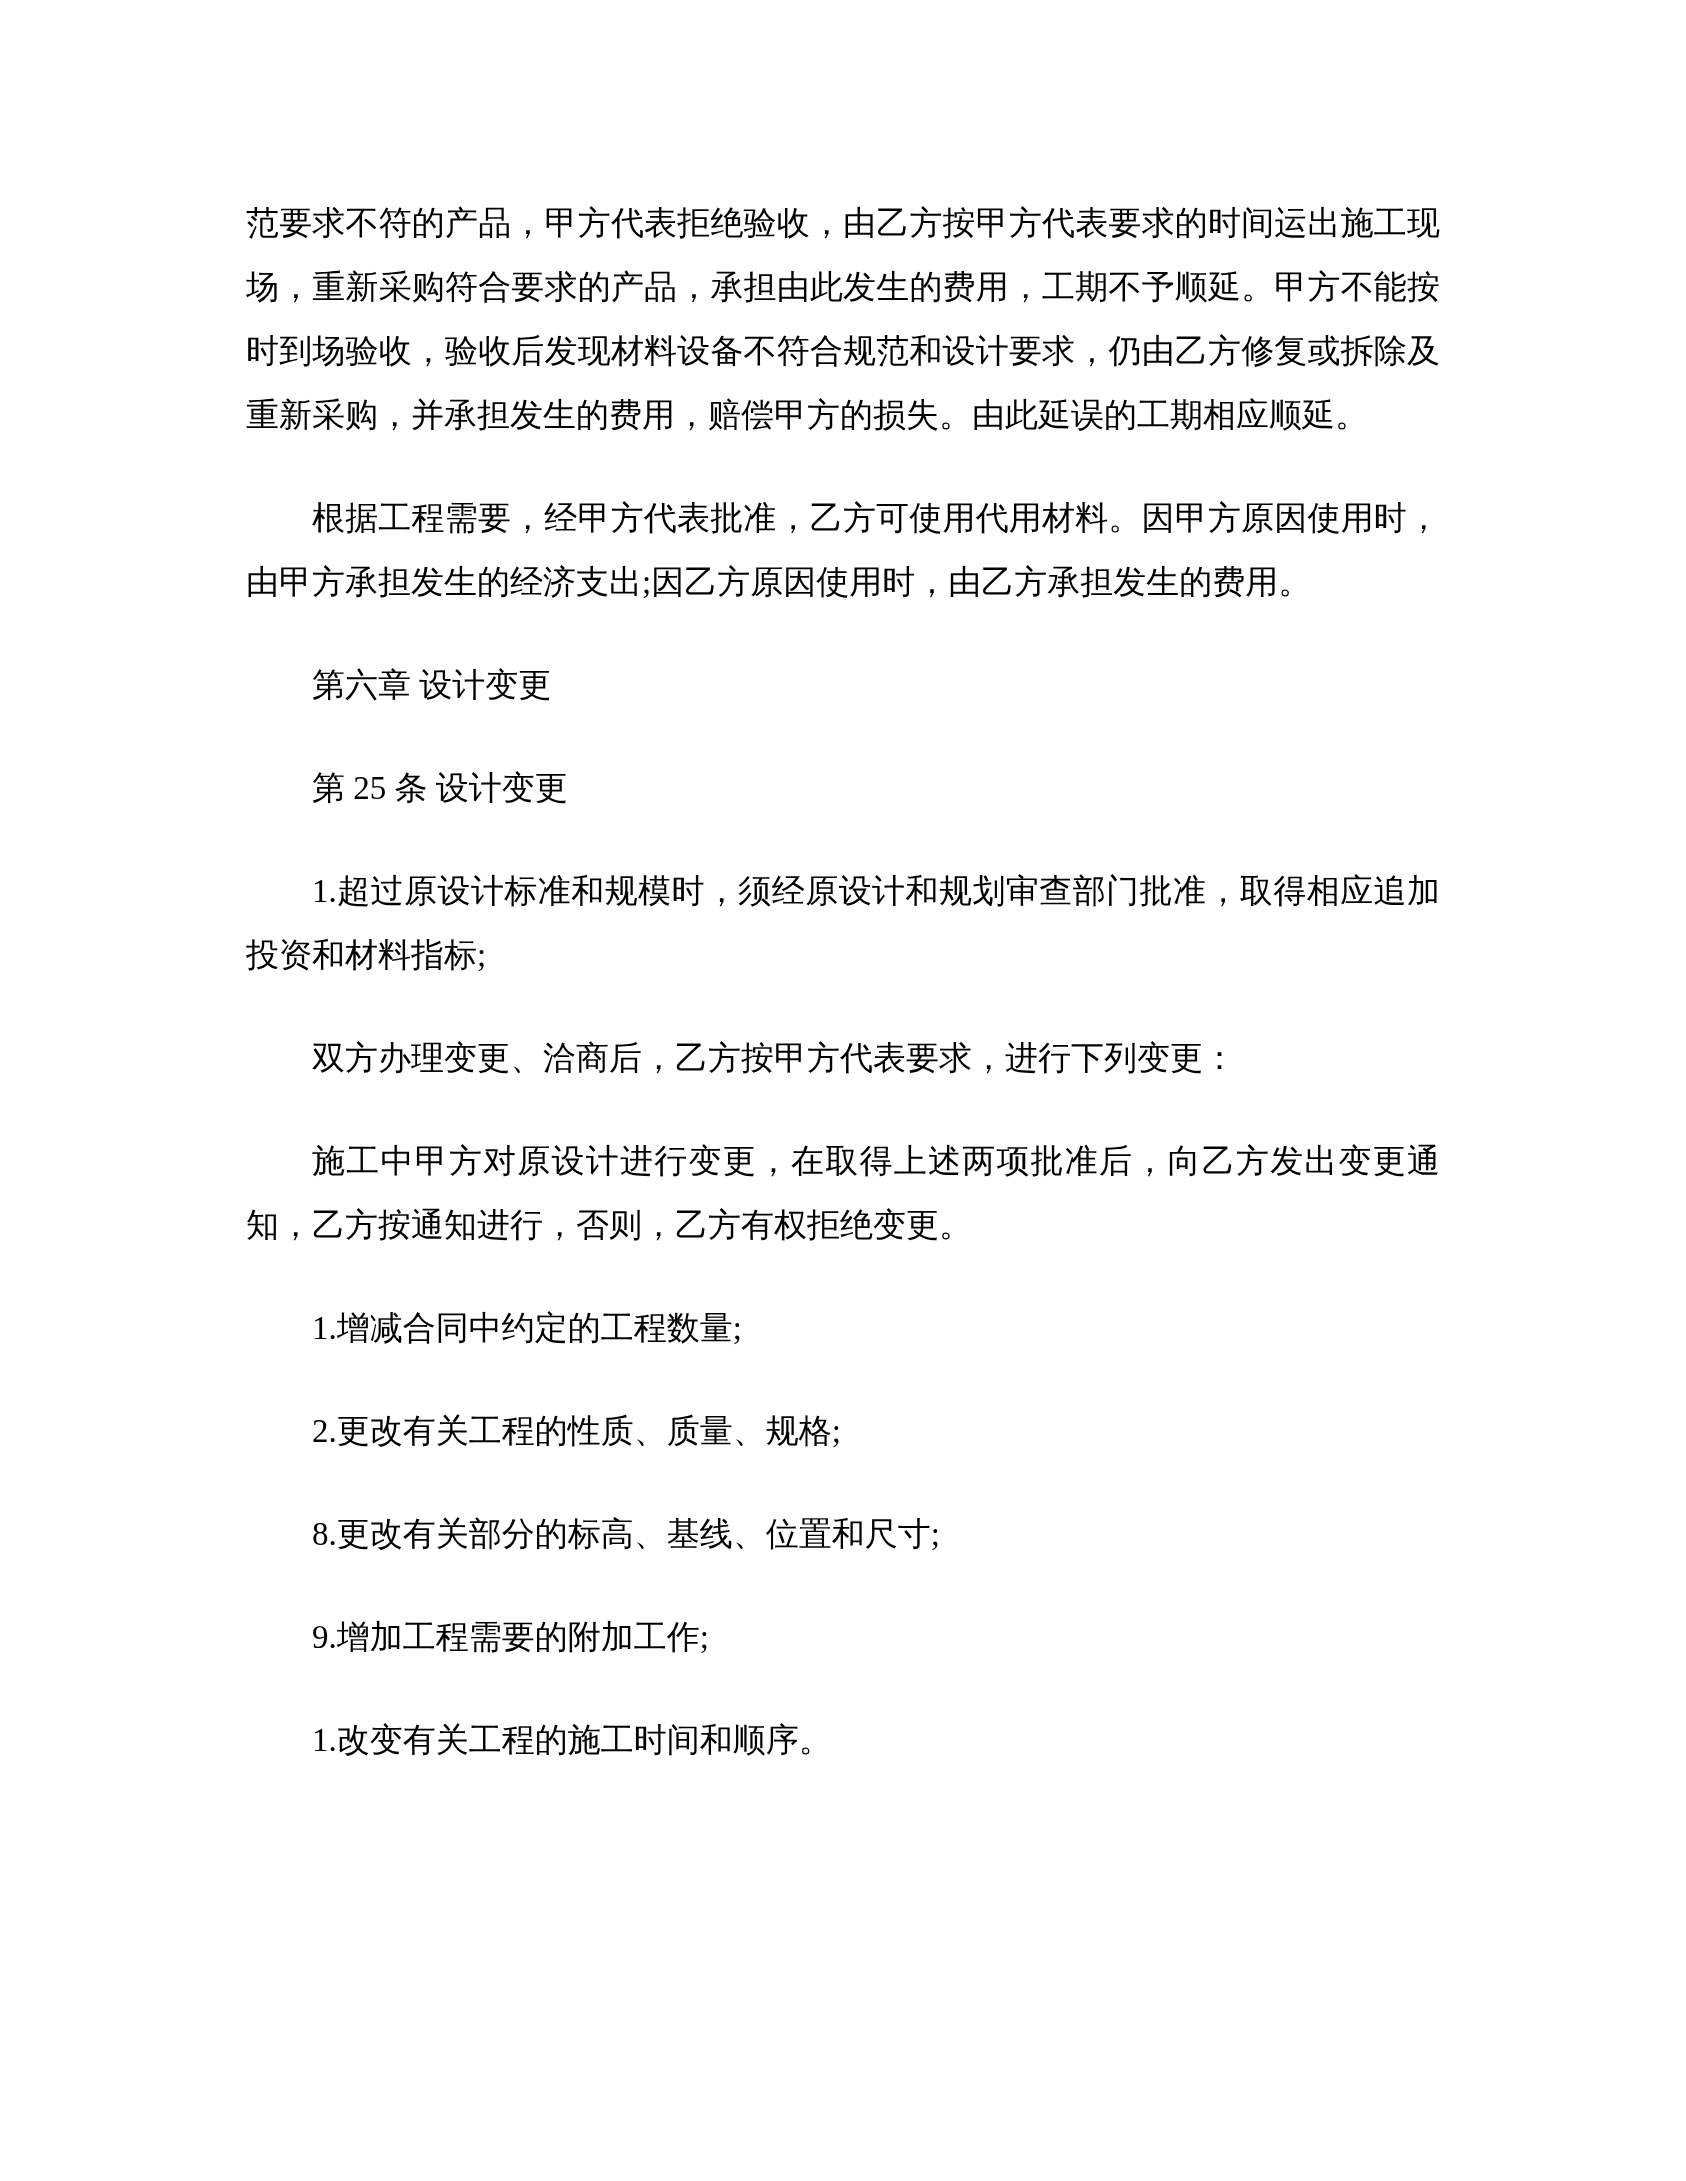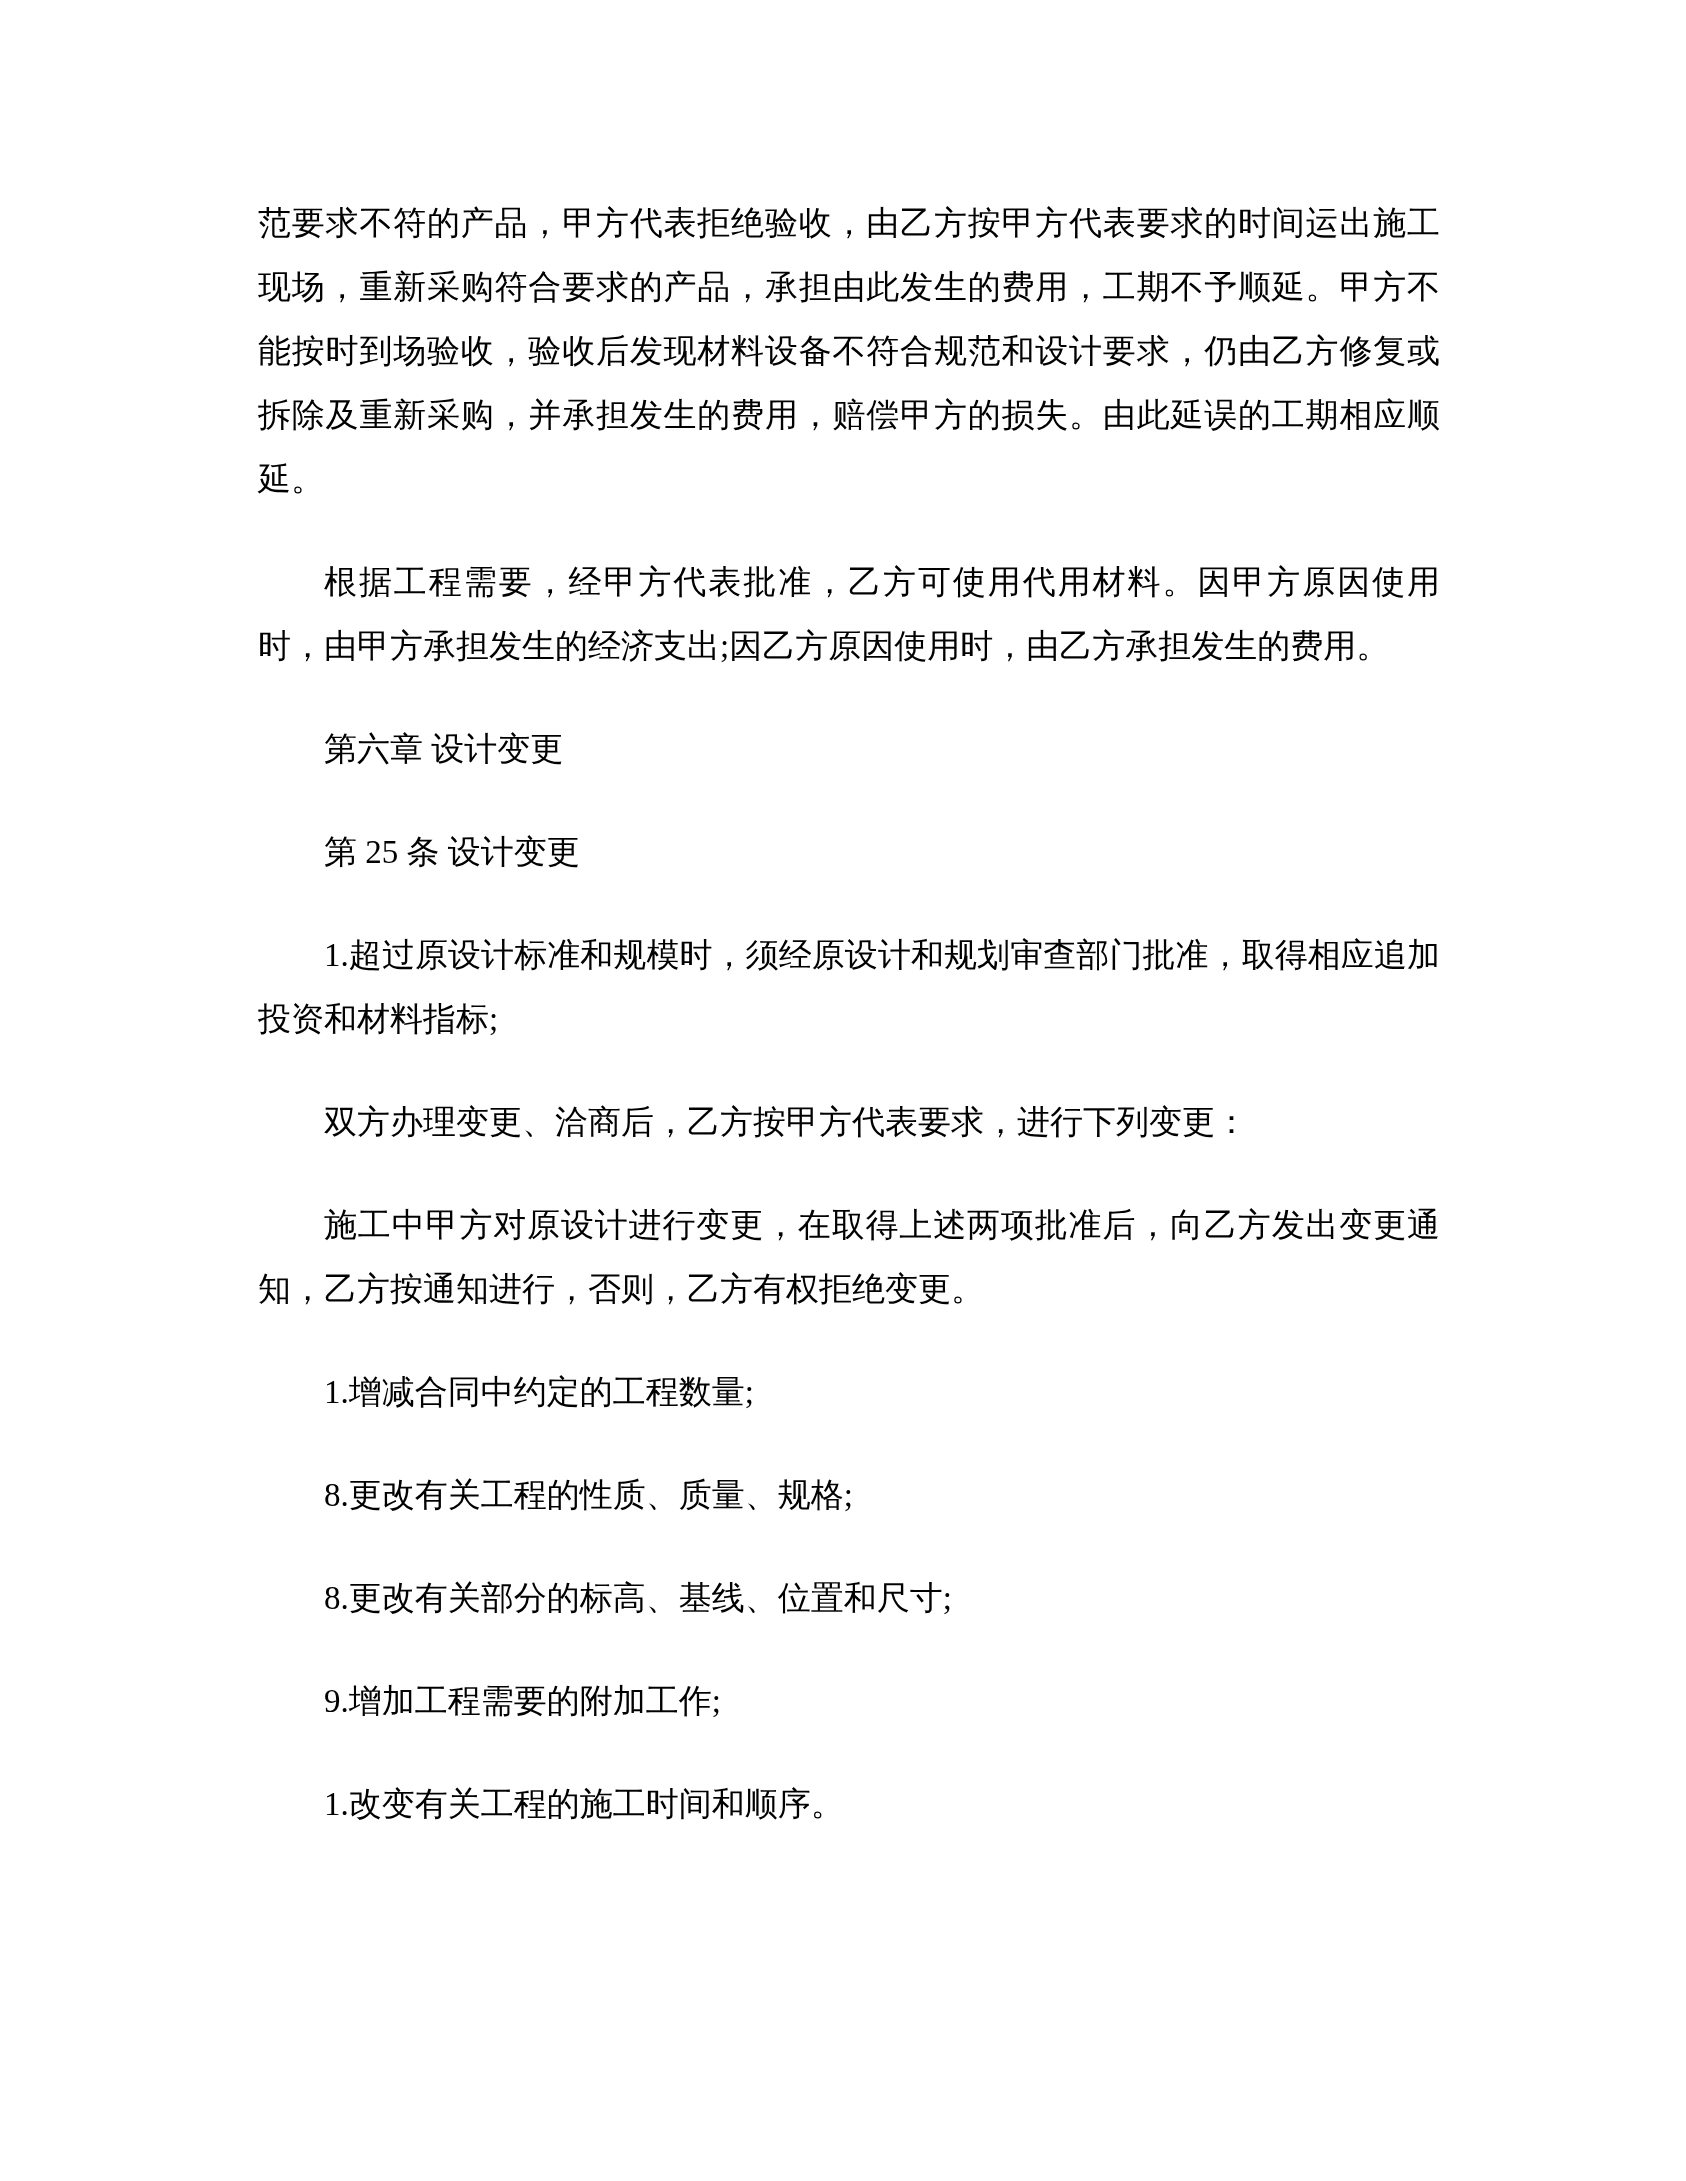--- a/index.html
+++ b/index.html
@@ -15,21 +15,21 @@
   .doc-page {
     box-sizing: border-box;
     width: 1686px;
     height: 2182px;
     padding: 191px 246px 37px 246px;
     background: #ffffff;
     color: #000000;
     font-family: "Liberation Serif", "DejaVu Serif", serif;
   }
   .para {
-    margin: 0 0 39px 12px;
+    margin: 0 0 39px 0;
     font-size: 33px;
     line-height: 64px;
     text-align: justify;
     text-justify: inter-ideograph;
     word-break: break-all;
     color: #000000;
   }
   .para.indent {
     text-indent: 66px;
   }
@@ -39,18 +39,18 @@
 
 <div class="doc-page">
     <p class="para">范要求不符的产品，甲方代表拒绝验收，由乙方按甲方代表要求的时间运出施工现场，重新采购符合要求的产品，承担由此发生的费用，工期不予顺延。甲方不能按时到场验收，验收后发现材料设备不符合规范和设计要求，仍由乙方修复或拆除及重新采购，并承担发生的费用，赔偿甲方的损失。由此延误的工期相应顺延。</p>
     <p class="para indent">根据工程需要，经甲方代表批准，乙方可使用代用材料。因甲方原因使用时，由甲方承担发生的经济支出;因乙方原因使用时，由乙方承担发生的费用。</p>
     <p class="para indent">第六章 设计变更</p>
     <p class="para indent">第 25 条 设计变更</p>
     <p class="para indent">1.超过原设计标准和规模时，须经原设计和规划审查部门批准，取得相应追加投资和材料指标;</p>
     <p class="para indent">双方办理变更、洽商后，乙方按甲方代表要求，进行下列变更：</p>
     <p class="para indent">施工中甲方对原设计进行变更，在取得上述两项批准后，向乙方发出变更通知，乙方按通知进行，否则，乙方有权拒绝变更。</p>
     <p class="para indent">1.增减合同中约定的工程数量;</p>
-    <p class="para indent">8.更改有关工程的性质、质量、规格;</p>
+    <p class="para indent">2.更改有关工程的性质、质量、规格;</p>
     <p class="para indent">8.更改有关部分的标高、基线、位置和尺寸;</p>
     <p class="para indent">9.增加工程需要的附加工作;</p>
     <p class="para indent">1.改变有关工程的施工时间和顺序。</p>
   </div>
 
 
 </body></html>

